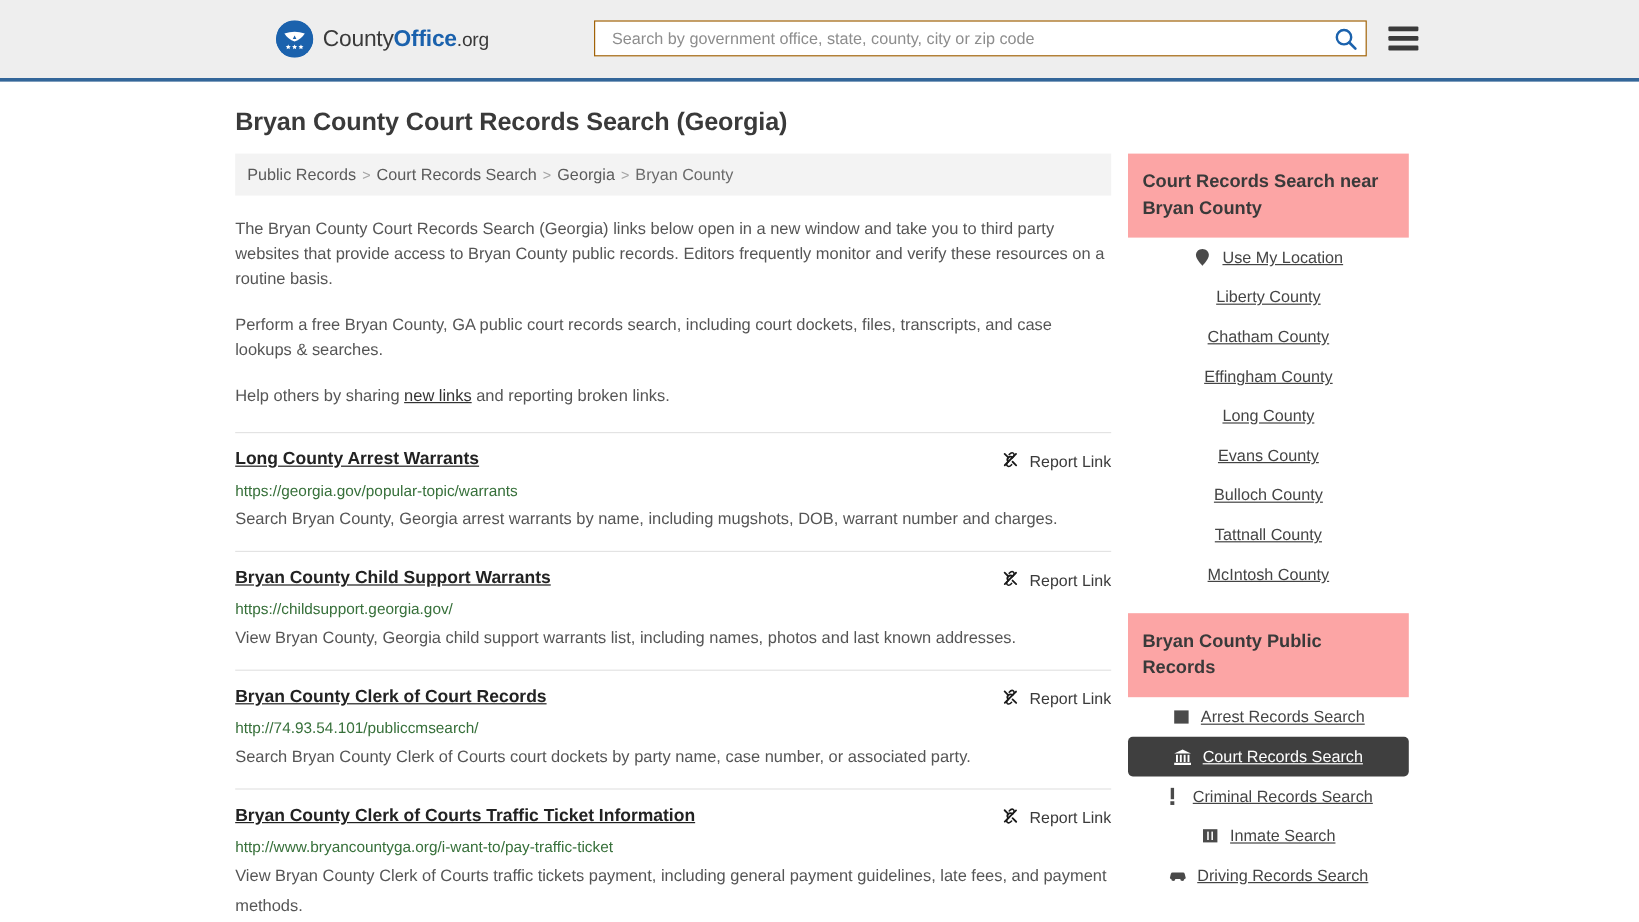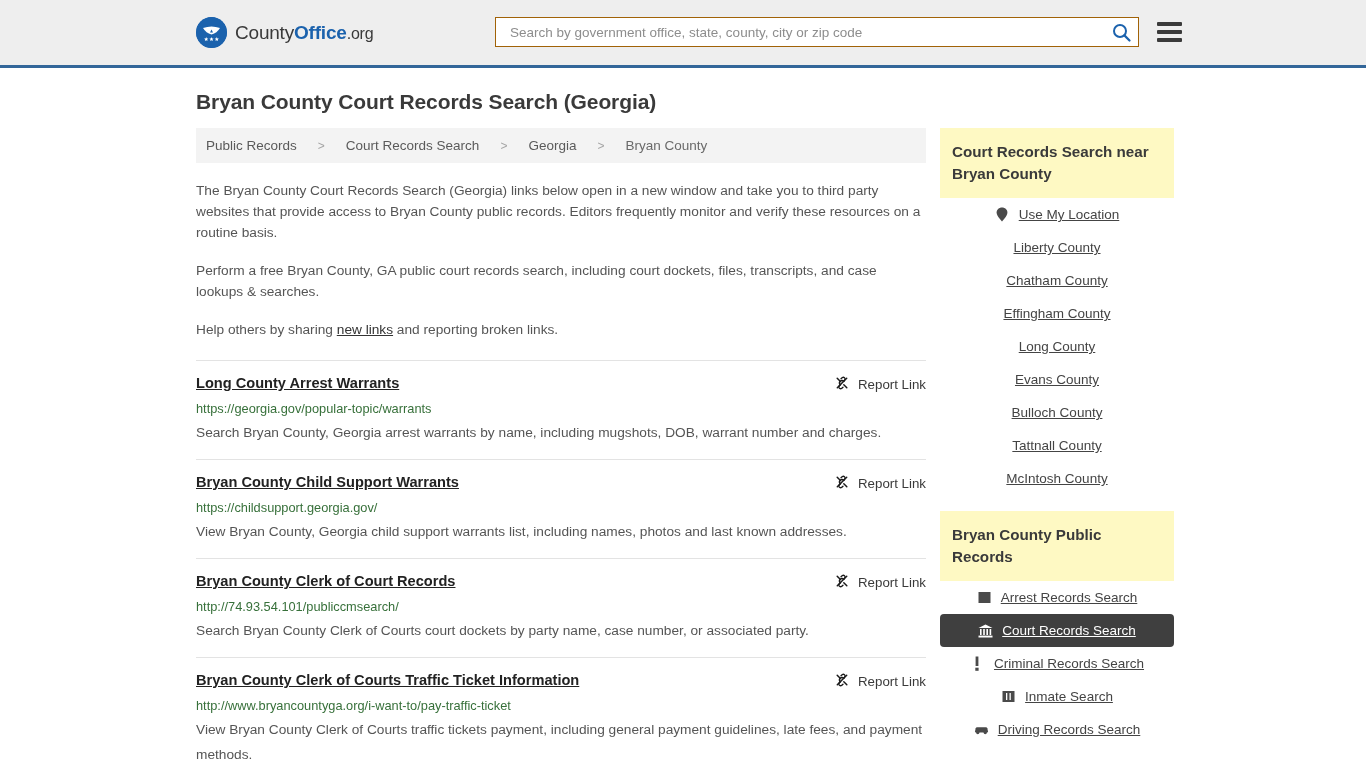--- a/index.html
+++ b/index.html
@@ -14,20 +14,21 @@
   }
 
   
   .site-header {
     height: 68px;
     background: #eeeeee;
     border-bottom: 3px solid #336699;
     display: flex;
     align-items: center;
     position: relative;
+    padding-left: 34px;
   }
   .logo-wrap {
     display: flex;
     align-items: center;
     margin-left: 196px;
     text-decoration: none;
     gap: 8px;
   }
   .logo-mark {
     width: 31px; height: 31px;
@@ -111,21 +112,21 @@
 
   
   .breadcrumb {
     background: #f3f3f3;
     padding: 10px 10px;
     font-size: 13.5px;
     color: #6a6a6a;
     display: flex;
     flex-wrap: wrap;
     align-items: center;
-    gap: 21px;
+    gap: 5px;
   }
   .breadcrumb a {
     color: #5a5a5a;
     text-decoration: none;
   }
   .breadcrumb .sep { color: #a5a5a5; font-size: 12px; }
   .breadcrumb .current { color: #6a6a6a; }
 
   
   .intro p {
@@ -179,21 +180,21 @@
   .result-desc {
     font-size: 13.7px;
     color: #555555;
     line-height: 25px;
     margin-top: 3px;
   }
 
   
   .side-card { margin-bottom: 16px; }
   .side-header {
-    background: #fef9c3;
+    background: #fca5a5;
     padding: 13px 12px;
     font-size: 15.2px;
     font-weight: bold;
     color: #3a3a3a;
     line-height: 22px;
   }
   .side-list { padding: 0; margin: 0; list-style: none; }
   .side-item {
     display: flex;
     align-items: center;

